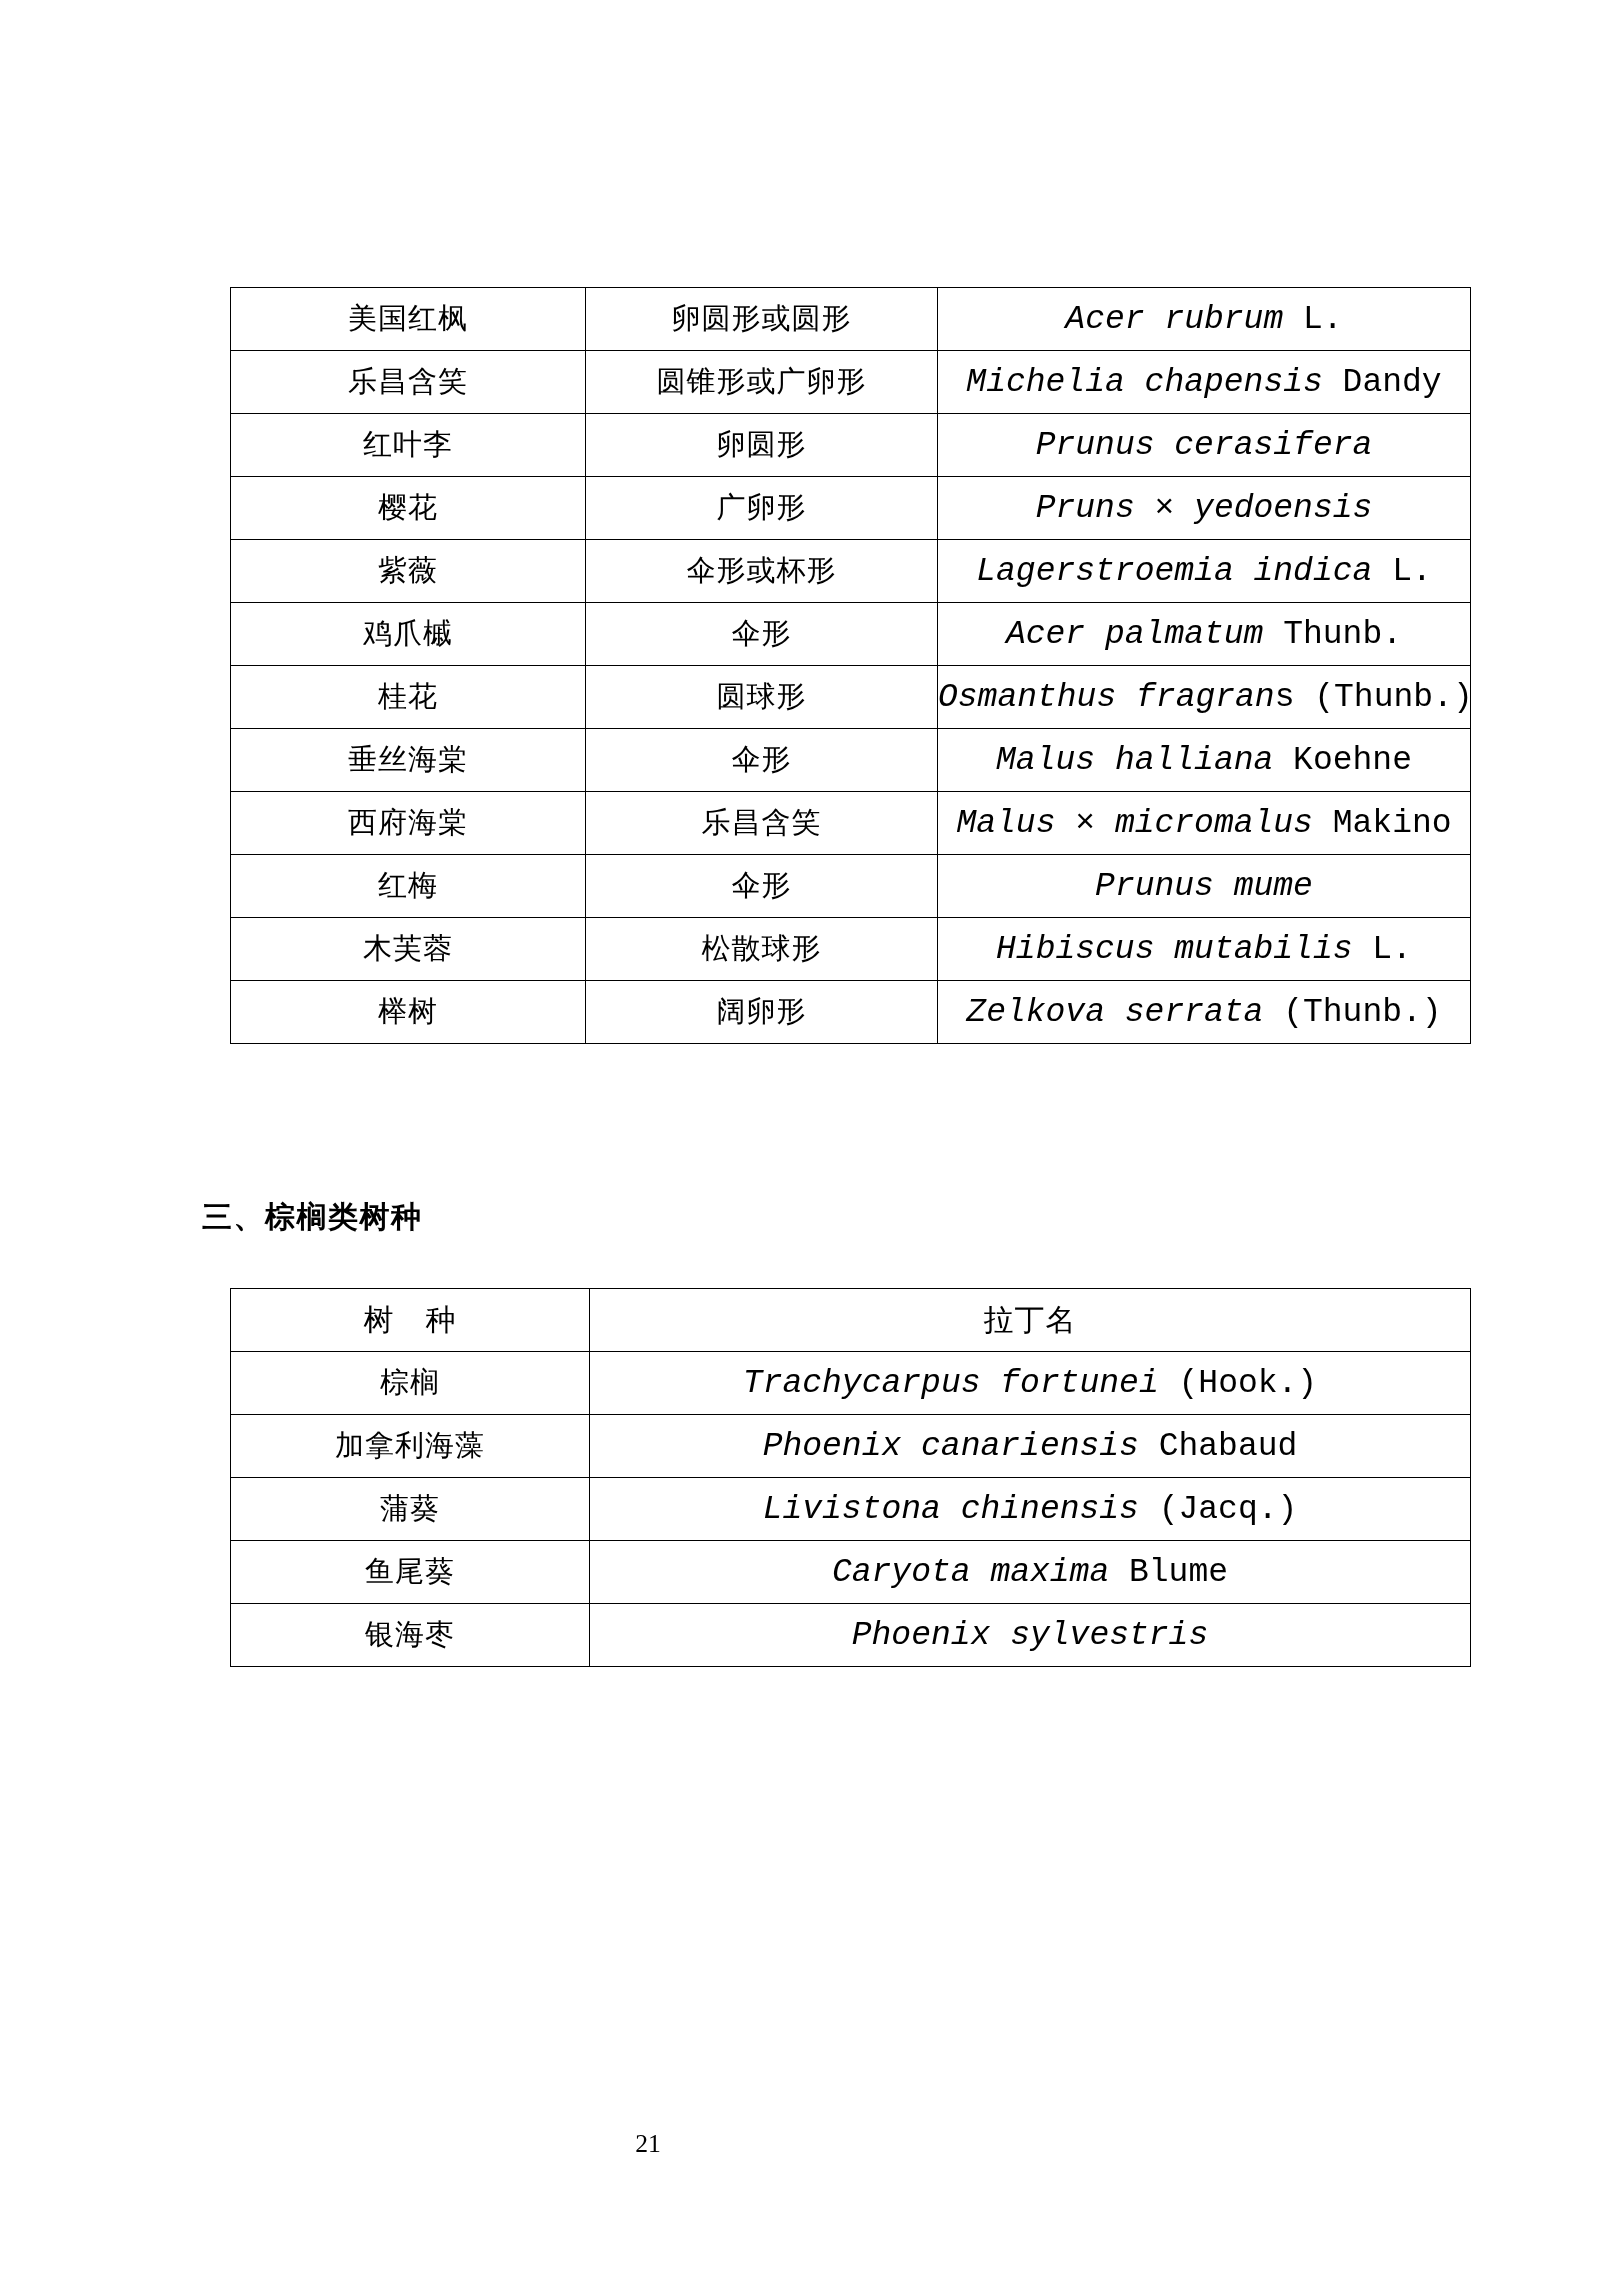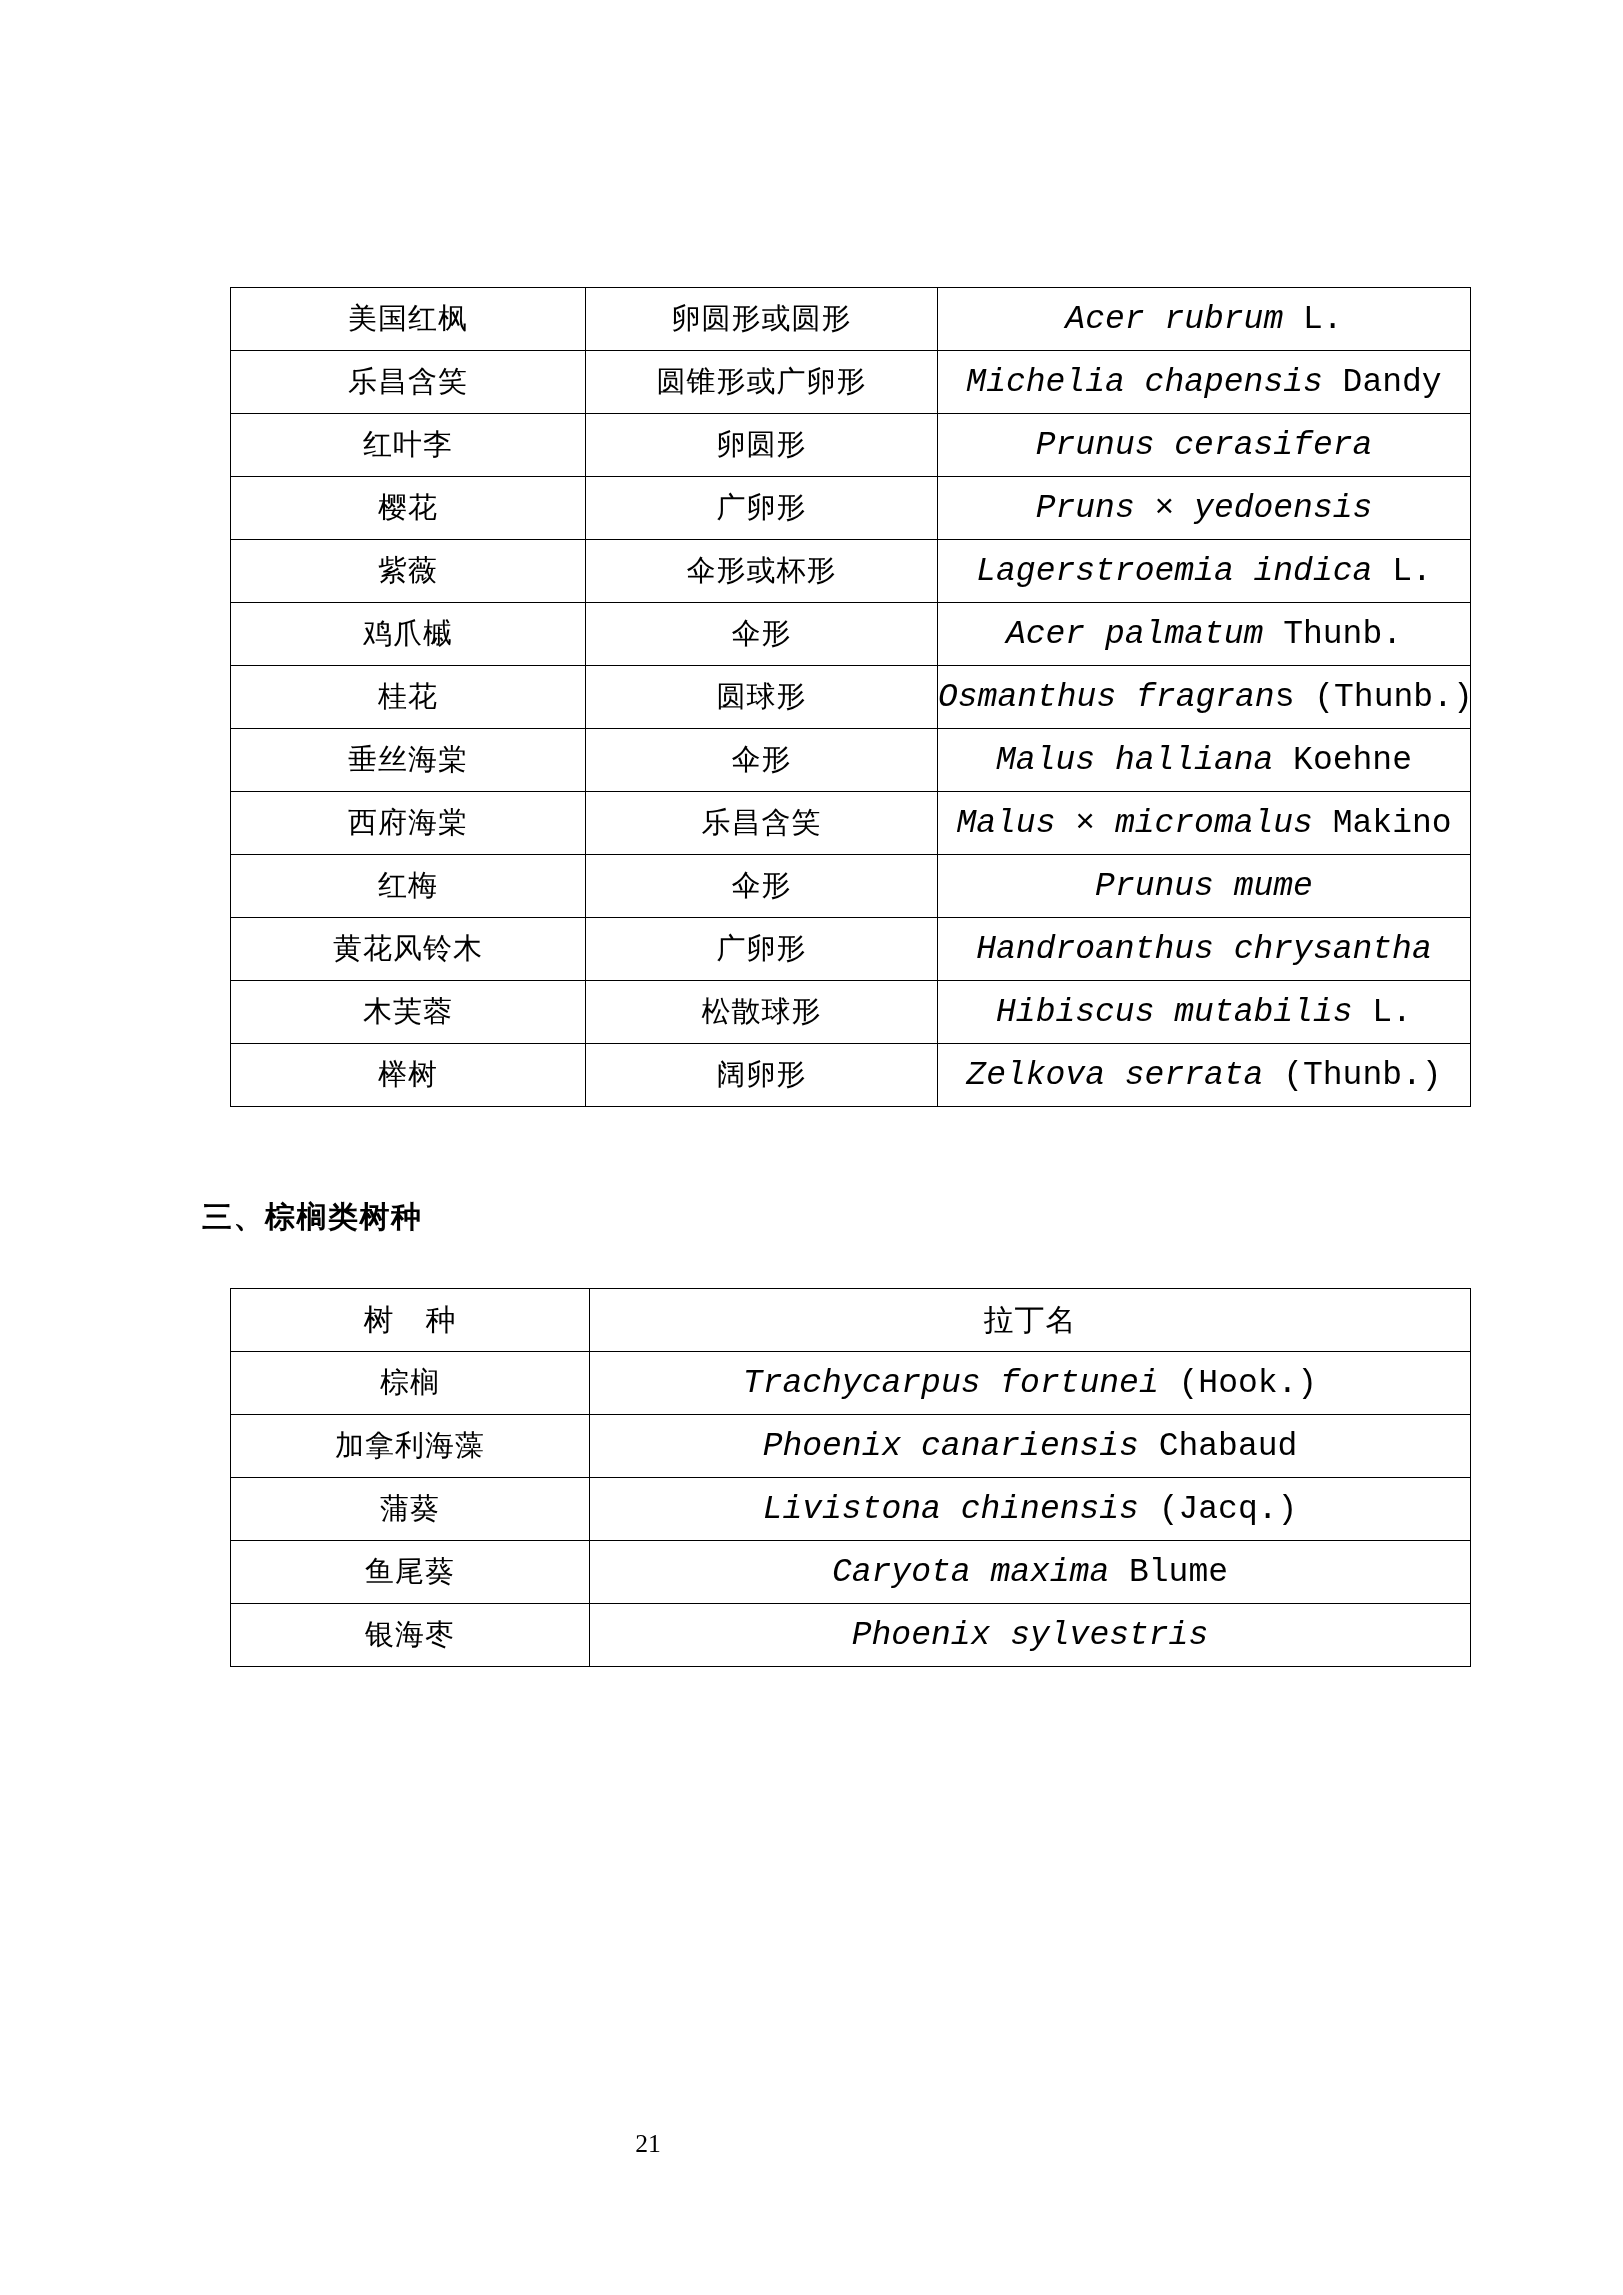--- a/index.html
+++ b/index.html
@@ -136,25 +136,20 @@
       <td><span class="cjk">西府海棠</span></td>
       <td><span class="cjk">乐昌含笑</span></td>
       <td><span class="latin"><span class="it">Malus × micromalus</span><span class="rm">&nbsp;Makino</span></span></td>
     </tr>
     <tr>
       <td><span class="cjk">红梅</span></td>
       <td><span class="cjk">伞形</span></td>
       <td><span class="latin"><span class="it">Prunus mume</span><span class="rm"></span></span></td>
     </tr>
     <tr>
-      <td><span class="cjk">黄花风铃木</span></td>
-      <td><span class="cjk">广卵形</span></td>
-      <td><span class="latin"><span class="it">Handroanthus chrysantha</span><span class="rm"></span></span></td>
-    </tr>
-    <tr>
       <td><span class="cjk">木芙蓉</span></td>
       <td><span class="cjk">松散球形</span></td>
       <td><span class="latin"><span class="it">Hibiscus mutabilis</span><span class="rm">&nbsp;L.</span></span></td>
     </tr>
     <tr>
       <td><span class="cjk">榉树</span></td>
       <td><span class="cjk">阔卵形</span></td>
       <td><span class="latin"><span class="it">Zelkova serrata</span><span class="rm">&nbsp;(Thunb.)</span></span></td>
     </tr>
   </tbody>

